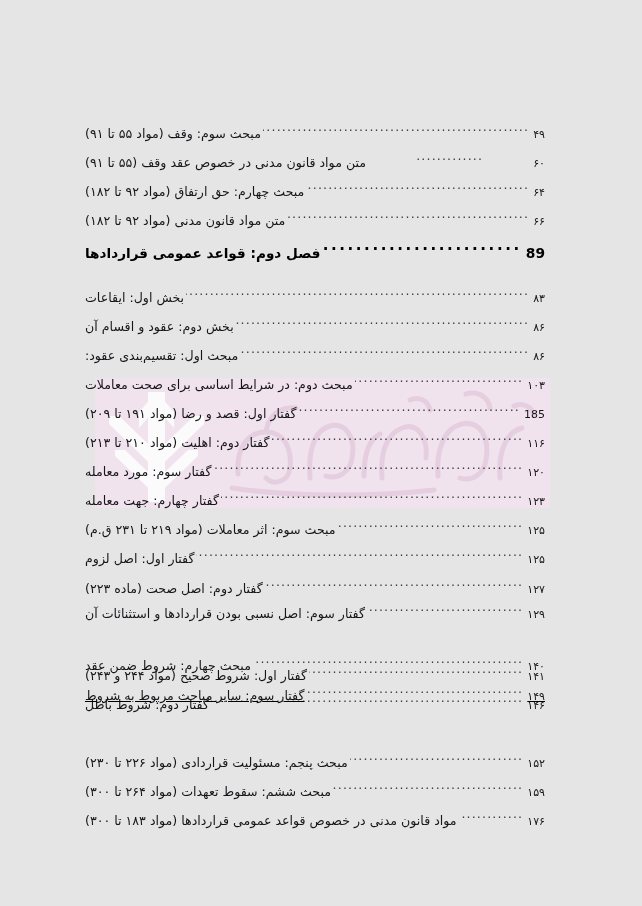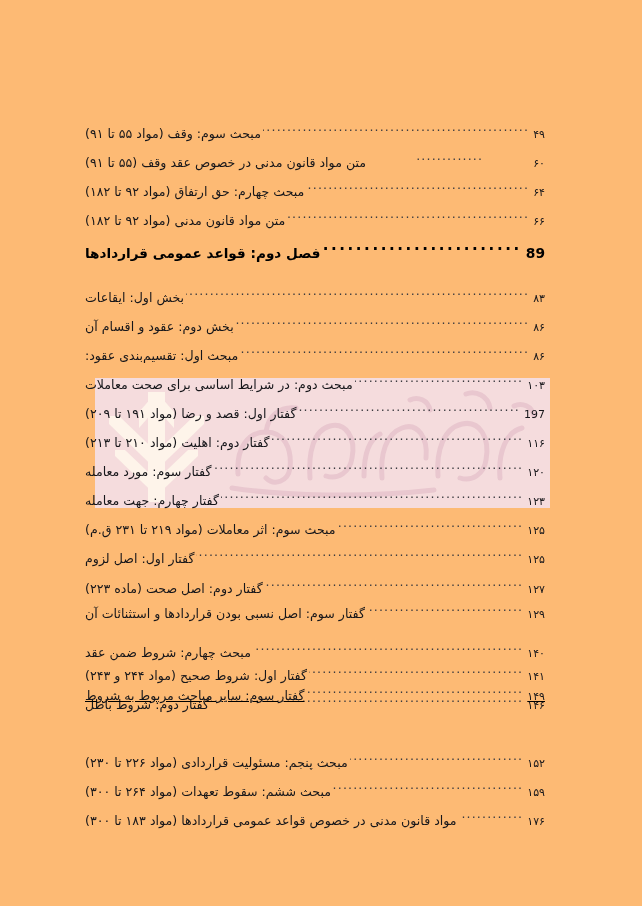--- a/index.html
+++ b/index.html
@@ -13,21 +13,21 @@
     background: #ffffff;
     font-family: "DejaVu Sans", "Liberation Sans", sans-serif;
     overflow: hidden;
     position: relative;
   }
 
   #page {
     position: relative;
     width: 642px;
     height: 906px;
-    background: #fdba74;
+    background: #e5e5e5;
     overflow: hidden;
   }
 
   
   #watermark {
     position: absolute;
     left: 95px;
     top: 378px;
     width: 455px;
     height: 130px;
@@ -208,21 +208,21 @@
         <span class="toc-page">۸۶</span>
       </div>
       <div class="toc-row" style="top: 368.8px;">
         <span class="toc-title">مبحث دوم: در شرایط اساسی برای صحت معاملات</span>
         <span class="toc-dots"></span>
         <span class="toc-page">۱۰۳</span>
       </div>
       <div class="toc-row" style="top: 397.9px;">
         <span class="toc-title">گفتار اول: قصد و رضا (مواد ۱۹۱ تا ۲۰۹)</span>
         <span class="toc-dots"></span>
-        <span class="toc-page">197</span>
+        <span class="toc-page">185</span>
       </div>
       <div class="toc-row" style="top: 427px;">
         <span class="toc-title">گفتار دوم: اهلیت (مواد ۲۱۰ تا ۲۱۳)</span>
         <span class="toc-dots"></span>
         <span class="toc-page">۱۱۶</span>
       </div>
       <div class="toc-row" style="top: 456.1px;">
         <span class="toc-title">گفتار سوم: مورد معامله</span>
         <span class="toc-dots"></span>
         <span class="toc-page">۱۲۰</span>
@@ -245,21 +245,21 @@
       <div class="toc-row" style="top: 572.5px;">
         <span class="toc-title">گفتار دوم: اصل صحت (ماده ۲۲۳)</span>
         <span class="toc-dots"></span>
         <span class="toc-page">۱۲۷</span>
       </div>
       <div class="toc-row" style="top: 598px;">
         <span class="toc-title">گفتار سوم: اصل نسبی بودن قراردادها و استثنائات آن</span>
         <span class="toc-dots"></span>
         <span class="toc-page">۱۲۹</span>
       </div>
-      <div class="toc-row" style="top: 637px;">
+      <div class="toc-row" style="top: 650px;">
         <span class="toc-title">مبحث چهارم: شروط ضمن عقد</span>
         <span class="toc-dots"></span>
         <span class="toc-page">۱۴۰</span>
       </div>
       <div class="toc-row" style="top: 659.8px;">
         <span class="toc-title">گفتار اول: شروط صحیح (مواد ۲۴۴ و ۲۴۳)</span>
         <span class="toc-dots"></span>
         <span class="toc-page">۱۴۱</span>
       </div>
       <div class="toc-row" style="top: 688.9px;">

